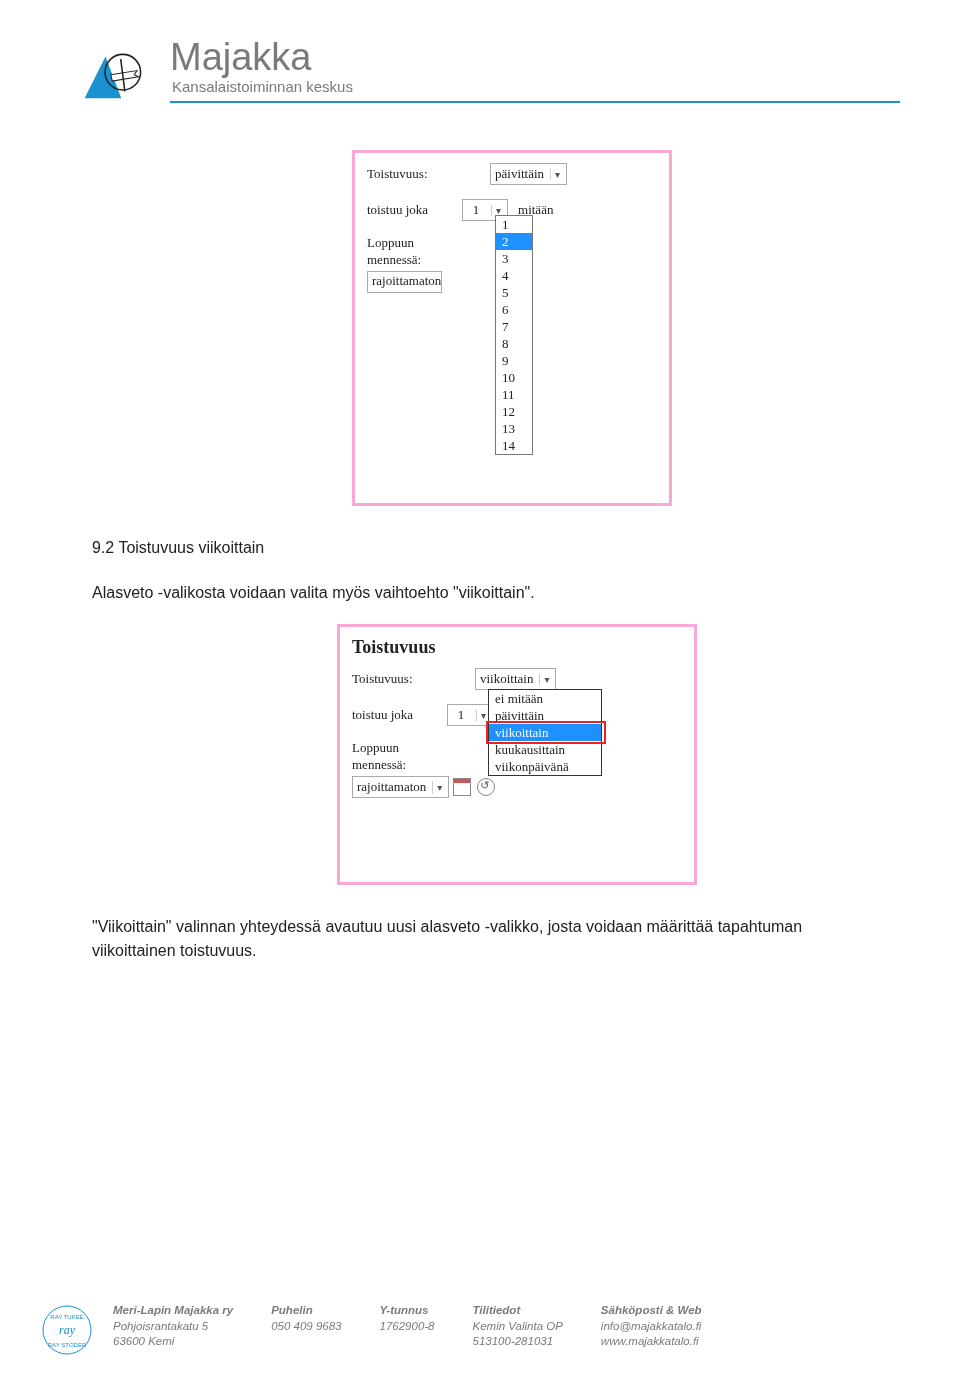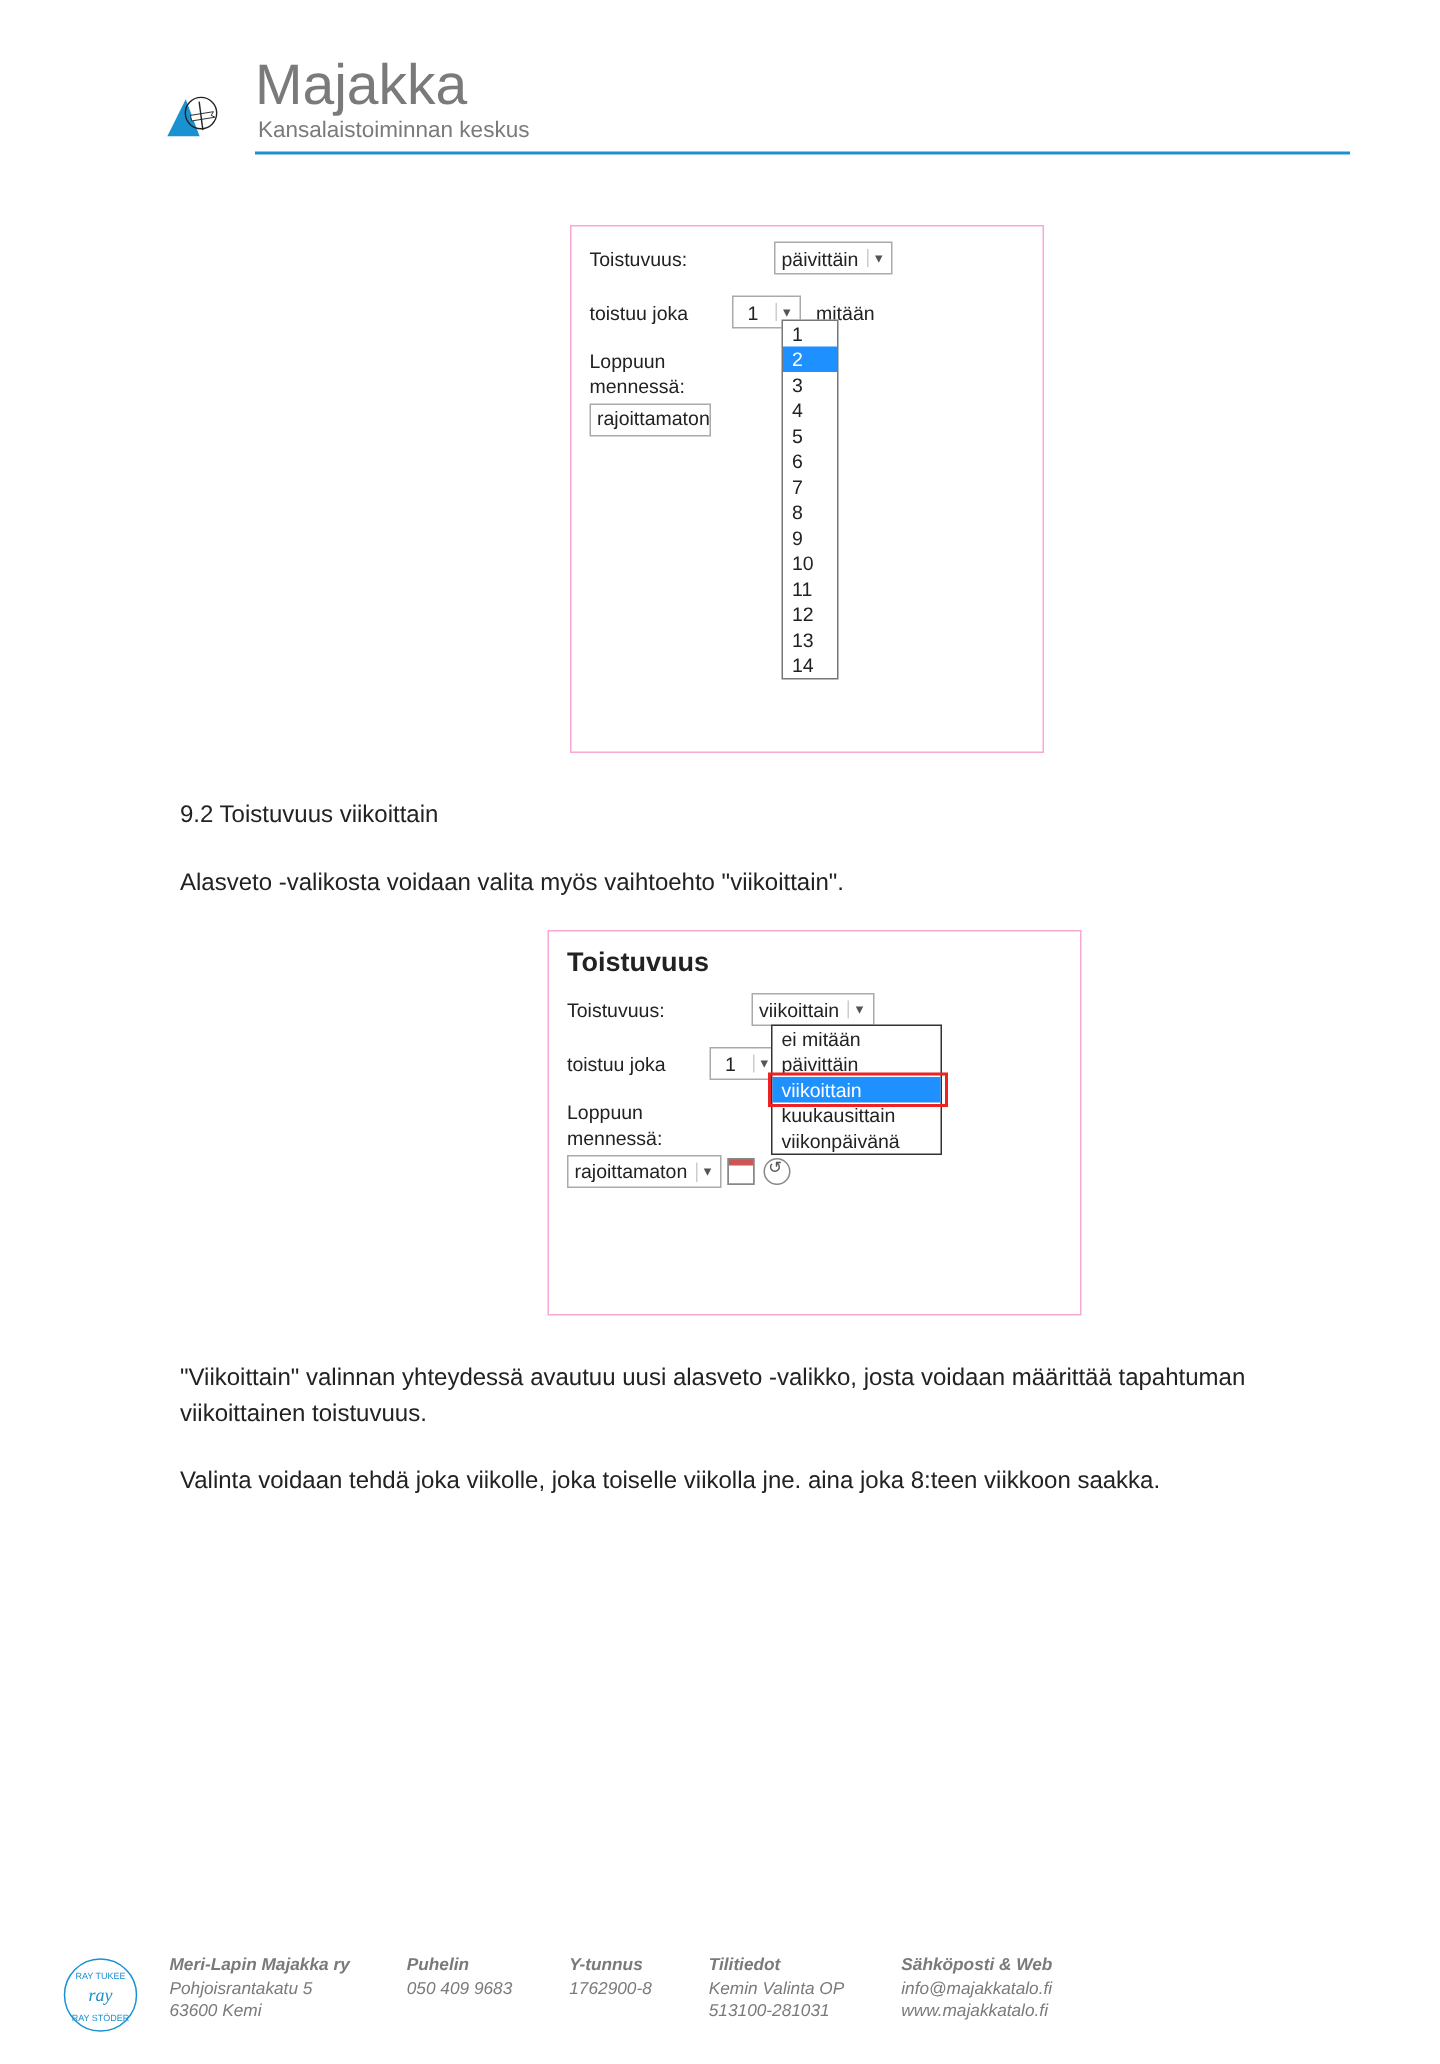--- a/index.html
+++ b/index.html
@@ -7,21 +7,21 @@
     padding: 0;
     width: 960px;
     height: 1376px;
     font-family: Verdana, Arial, sans-serif;
     background: #fff;
     color: #333;
     position: relative;
     box-sizing: border-box;
   }
   .page {
-    padding: 30px 60px 0 110px;
+    padding: 30px 60px 0 82px;
   }
   .header-row {
     display: flex;
     align-items: flex-start;
     gap: 20px;
   }
   .logo-box {
     width: 130px;
     height: 100px;
     position: relative;
@@ -45,23 +45,23 @@
   }
   .title-rule {
     height: 2px;
     background: #1a91d0;
     width: 730px;
     margin-top: 4px;
   }
 
   
   .shot {
-    border: 1px solid #f9a8d4;
-    background: #fff;
-    font-family: Liberation Sans, sans-serif;
+    border: 3px solid #f9a8d4;
+    background: #fff;
+    font-family: Liberation Serif, serif;
     font-size: 13px;
     color: #222;
     position: relative;
   }
   .shot1 {
     width: 290px;
     height: 330px;
     margin: 20px 0 30px 270px;
     padding: 10px 12px;
   }
@@ -249,21 +249,20 @@
         <div class="opt">ei mitään</div>
         <div class="opt">päivittäin</div>
         <div class="opt sel">viikoittain</div>
         <div class="opt">kuukausittain</div>
         <div class="opt">viikonpäivänä</div>
       </div>
     <div class="redbox"></div>
   </div>
 
   <div class="body-text">"Viikoittain" valinnan yhteydessä avautuu uusi alasveto -valikko, josta voidaan määrittää tapahtuman viikoittainen toistuvuus.</div>
-  <div class="body-text">Valinta voidaan tehdä joka viikolle, joka toiselle viikolla jne. aina joka 8:teen viikkoon saakka.</div>
 </div>
 
 <div class="footer">
   <div class="ray-badge">
     <svg viewBox="0 0 55 55">
       <circle cx="27" cy="27" r="24" fill="none" stroke="#1a91d0" stroke-width="1"></circle>
       <text x="27" y="16" font-size="6" text-anchor="middle" fill="#1a91d0">RAY TUKEE</text>
       <text x="27" y="31" font-size="12" font-style="italic" text-anchor="middle" fill="#1a91d0" font-family="cursive">ray</text>
       <text x="27" y="44" font-size="6" text-anchor="middle" fill="#1a91d0">RAY STÖDER</text>
     </svg>

